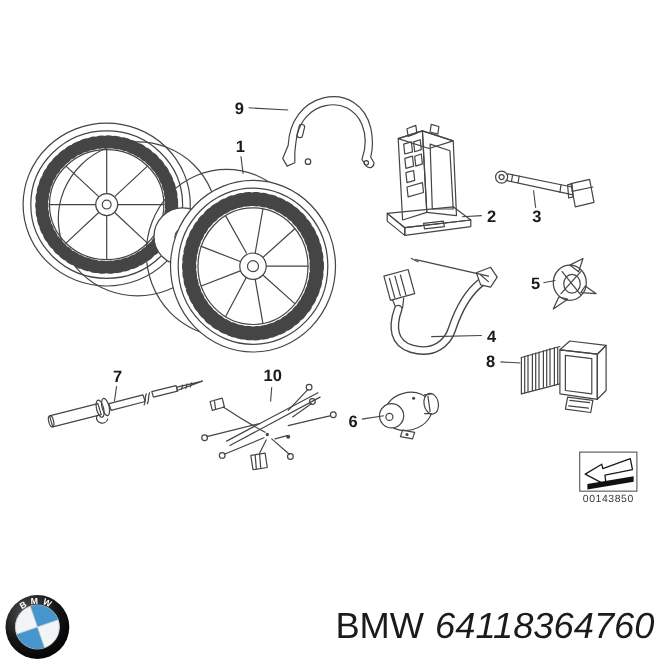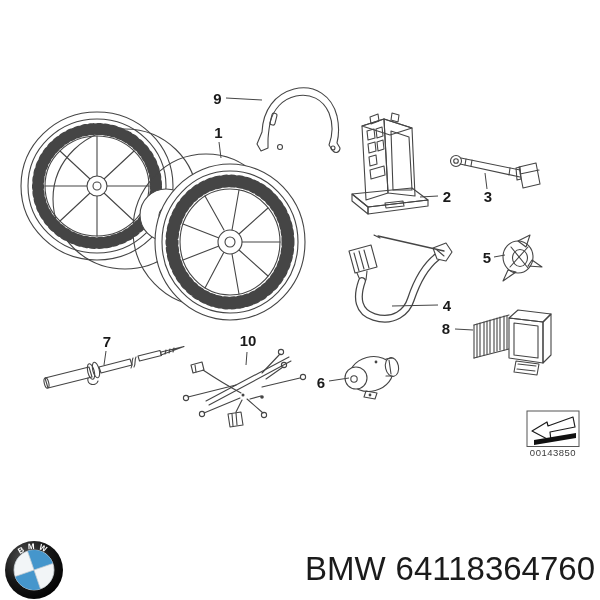--- a/index.html
+++ b/index.html
@@ -10,21 +10,21 @@
   .lineart{stroke:#454545;fill:none;stroke-width:1.1;stroke-linejoin:round;stroke-linecap:round;}
   .callout{font-family:"Liberation Sans",sans-serif;font-size:15px;font-weight:700;
            fill:#1a1a1a;stroke:none;}
   .leader{stroke:#454545;stroke-width:1;fill:none;}
   .stamp-code{font-family:"Liberation Sans",sans-serif;font-size:9.5px;fill:#3a3a3a;
               letter-spacing:.5px;stroke:none;}
   .footer{position:absolute;left:0;top:538px;width:600px;height:62px;}
   .bmw-logo{position:absolute;left:3px;top:1px;}
   .footer-text{position:absolute;right:5px;top:12px;font-size:33px;color:#1b1b1b;
                white-space:nowrap;letter-spacing:0;}
-  .footer-text .pn{margin-left:10px;}
+  .footer-text .pn{margin-left:10px;font-style:italic;}
 </style>
 </head>
 <body>
 
 <div class="page">
 
   <svg class="diagram-svg" width="600" height="538" viewBox="0 0 600 538">
 
     <g class="lineart">
 

